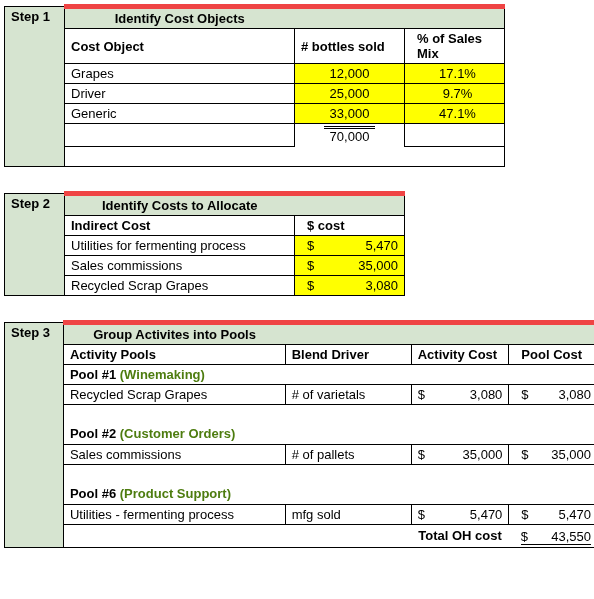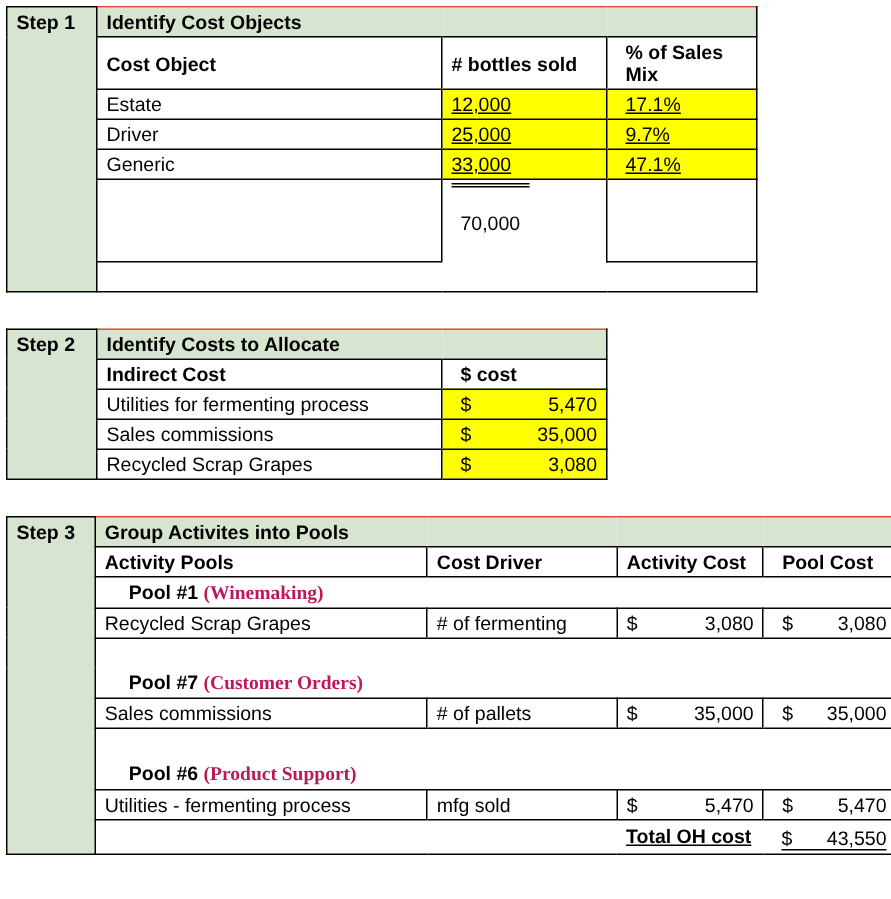--- a/index.html
+++ b/index.html
@@ -18,79 +18,79 @@
   td, th {
     font-size: 13px;
     padding: 2px 6px;
     height: 20px;
     box-sizing: border-box;
     vertical-align: middle;
     text-align: left;
   }
   .b-l { border-left: 1px solid #000; }
   .b-r { border-right: 1px solid #000; padding-left: 12px; }
-  .b-t { border-top: 1px solid #ef4444; }
+  .b-t { border-top: 5px solid #ef4444; text-align: center; }
   .b-b { border-bottom: 1px solid #000; }
   .step-green {
     background: #d6e4d0;
     font-weight: bold;
     border: 1px solid #000;
     vertical-align: top;
   }
   .hdr-green {
     background: #d6e4d0;
     font-weight: bold;
   }
-  .bold { font-weight: bold; margin-left: 16px; }
+  .bold { font-weight: bold; }
   .yellow { background: #ffff00; }
-  .num { text-align: left; text-decoration: underline; }
+  .num { text-align: center; }
   .cur-split { display: flex; justify-content: space-between; }
   .col-step { width: 60px; }
   .col-label { width: 230px; }
   .col-n1 { width: 110px; }
   .col-n2 { width: 100px; }
   .col-n3 { width: 90px; }
-  .link-blue { color: #be185d; font-weight: bold; font-family: Liberation Serif, serif; }
+  .link-blue { color: #4d7c0f; font-weight: bold; }
   .dbl-top { border-top: 3px double #000; }
   .und { border-bottom: 1px solid #000; }
 </style>
 </head>
 <body>
 
 <table>
   <tbody>
       <tr>
     <td class="step-green col-step" rowspan="7">Step 1</td>
     <td class="hdr-green b-t b-l b-b col-label">Identify Cost Objects</td>
     <td class="hdr-green b-t b-b col-n1"></td>
     <td class="hdr-green b-t b-r b-b col-n2"></td>
   </tr>
   <tr>
     <td class="bold b-l b-b">Cost Object</td>
     <td class="bold b-l b-b"># bottles sold</td>
     <td class="bold b-l b-r b-b">% of Sales Mix</td>
   </tr>
   <tr>
-    <td class="b-l b-b">Estate</td>
+    <td class="b-l b-b">Grapes</td>
     <td class="yellow num b-l b-b">12,000</td>
     <td class="yellow num b-l b-r b-b">17.1%</td>
   </tr>
   <tr>
     <td class="b-l b-b">Driver</td>
     <td class="yellow num b-l b-b">25,000</td>
     <td class="yellow num b-l b-r b-b">9.7%</td>
   </tr>
   <tr>
     <td class="b-l b-b">Generic</td>
     <td class="yellow num b-l b-b">33,000</td>
     <td class="yellow num b-l b-r b-b">47.1%</td>
   </tr>
   <tr>
     <td class="b-l b-b"></td>
-    <td class="num b-l"><span class="dbl-top" style="display:inline-block;padding:16px 6px;">70,000</span></td>
+    <td class="num b-l"><span class="dbl-top" style="display:inline-block;padding:0 6px;">70,000</span></td>
     <td class="b-l b-r b-b"></td>
   </tr>
   <tr>
         <td class="b-b b-l"></td>
         <td class="b-b"></td>
         <td class="b-b b-r"></td>
       </tr>
 </tbody>
   </table>
 
@@ -146,33 +146,33 @@
   <tbody>
       <tr>
     <td class="step-green" rowspan="13">Step 3</td>
     <td class="hdr-green b-t b-l b-b">Group Activites into Pools</td>
     <td class="hdr-green b-t b-b"></td>
     <td class="hdr-green b-t b-b"></td>
     <td class="hdr-green b-t b-b b-r"></td>
   </tr>
   <tr>
     <td class="bold b-l b-b">Activity Pools</td>
-    <td class="bold b-l b-b">Cost Driver</td>
+    <td class="bold b-l b-b">Blend Driver</td>
     <td class="bold b-l b-b">Activity Cost</td>
     <td class="bold b-l b-r b-b">Pool Cost</td>
   </tr>
 
   <tr>
     <td class="b-l b-b" colspan="4" style="border-right:1px solid #000;">
       <span class="bold">Pool #1</span> <span class="link-blue">(Winemaking)</span>
     </td>
   </tr>
   <tr>
     <td class="b-l b-b">Recycled Scrap Grapes</td>
-    <td class="b-l b-b"># of fermenting</td>
+    <td class="b-l b-b"># of varietals</td>
     <td class="b-l b-b">
           <div class="cur-split">
             <span>$</span>
             <span>3,080</span>
           </div>
         </td>
     <td class="b-l b-r b-b">
           <div class="cur-split">
             <span>$</span>
             <span>3,080</span>
@@ -181,21 +181,21 @@
   </tr>
   <tr>
         <td class="b-l">&nbsp;</td>
         <td></td>
         <td></td>
         <td class="b-r"></td>
       </tr>
 
   <tr>
     <td class="b-l b-b" colspan="4" style="border-right:1px solid #000;">
-      <span class="bold">Pool #7</span> <span class="link-blue">(Customer Orders)</span>
+      <span class="bold">Pool #2</span> <span class="link-blue">(Customer Orders)</span>
     </td>
   </tr>
   <tr>
     <td class="b-l b-b">Sales commissions</td>
     <td class="b-l b-b"># of pallets</td>
     <td class="b-l b-b">
           <div class="cur-split">
             <span>$</span>
             <span>35,000</span>
           </div>

